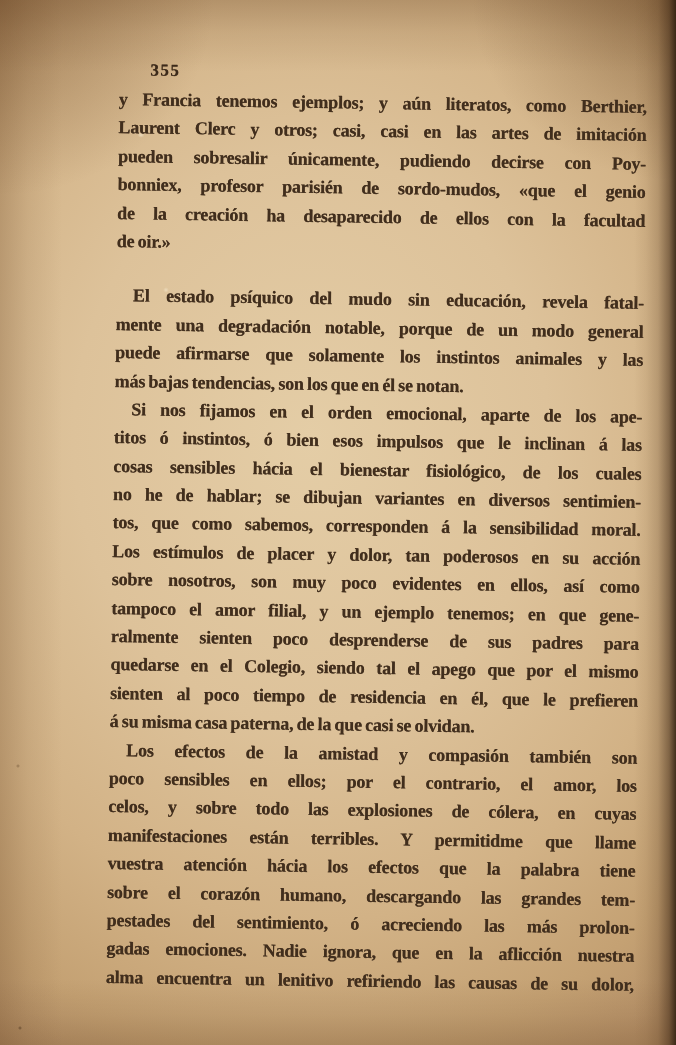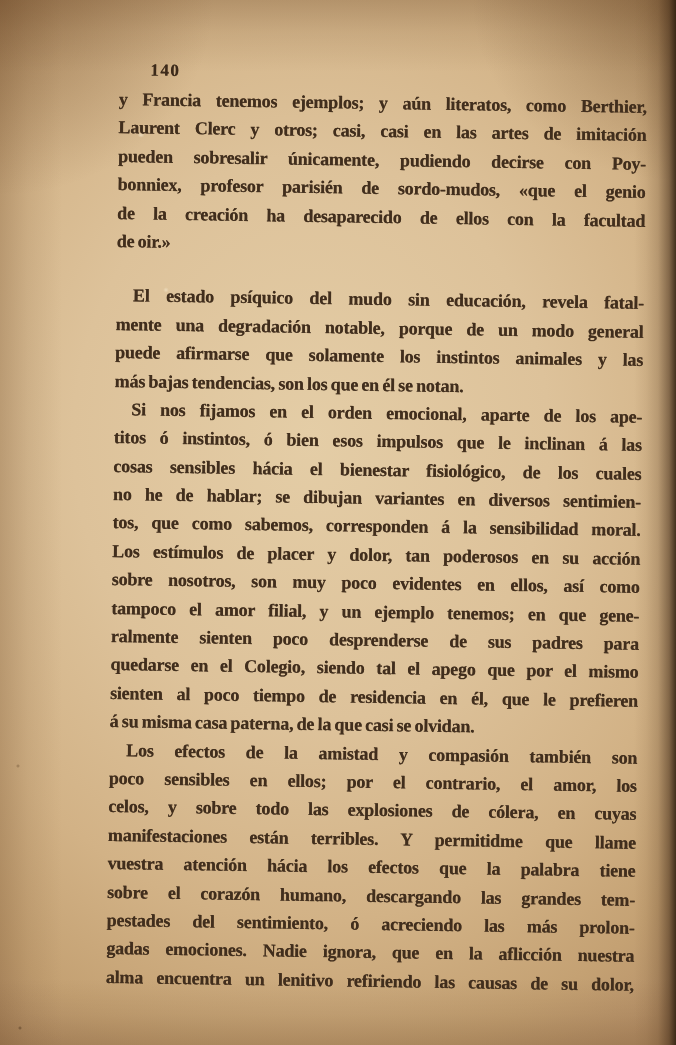--- a/index.html
+++ b/index.html
@@ -75,21 +75,21 @@
     text-align: justify;
     text-align-last: justify;
   }
   .line.ind { text-indent: 17px; }
 </style>
 </head>
 <body>
 
 <div class="scan">
   <div class="content">
-    <div class="folio">140</div>
+    <div class="folio">355</div>
     <div class="textblock" id="textblock">
         <div class="para">
           <div class="line j">y Francia tenemos ejemplos; y aún literatos, como Berthier,</div>
           <div class="line j">Laurent Clerc y otros; casi, casi en las artes de imitación</div>
           <div class="line j">pueden sobresalir únicamente, pudiendo decirse con Poy-</div>
           <div class="line j">bonniex, profesor parisién de sordo-mudos, «que el genio</div>
           <div class="line j">de la creación ha desaparecido de ellos con la facultad</div>
           <div class="line">de oir.»</div>
         </div>
         <div class="para gap">

